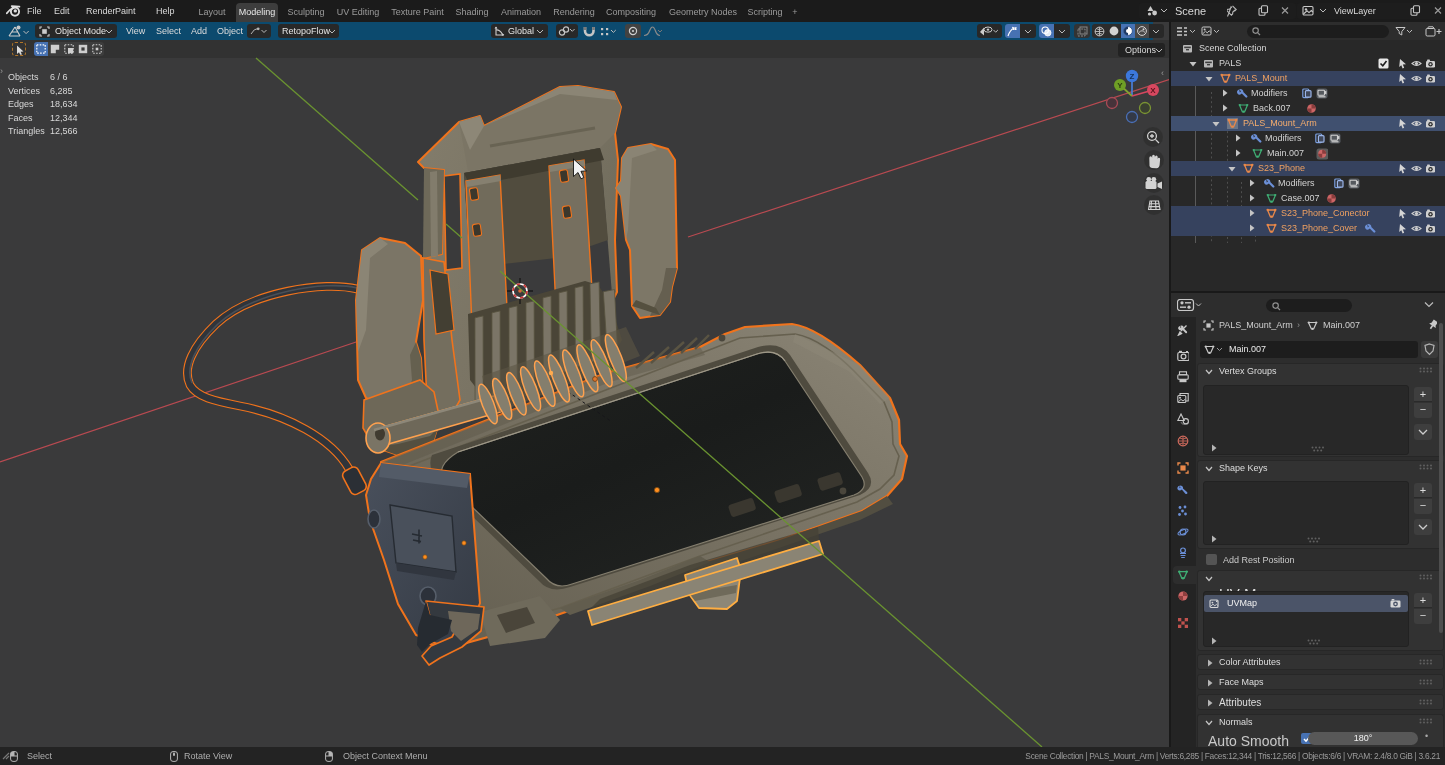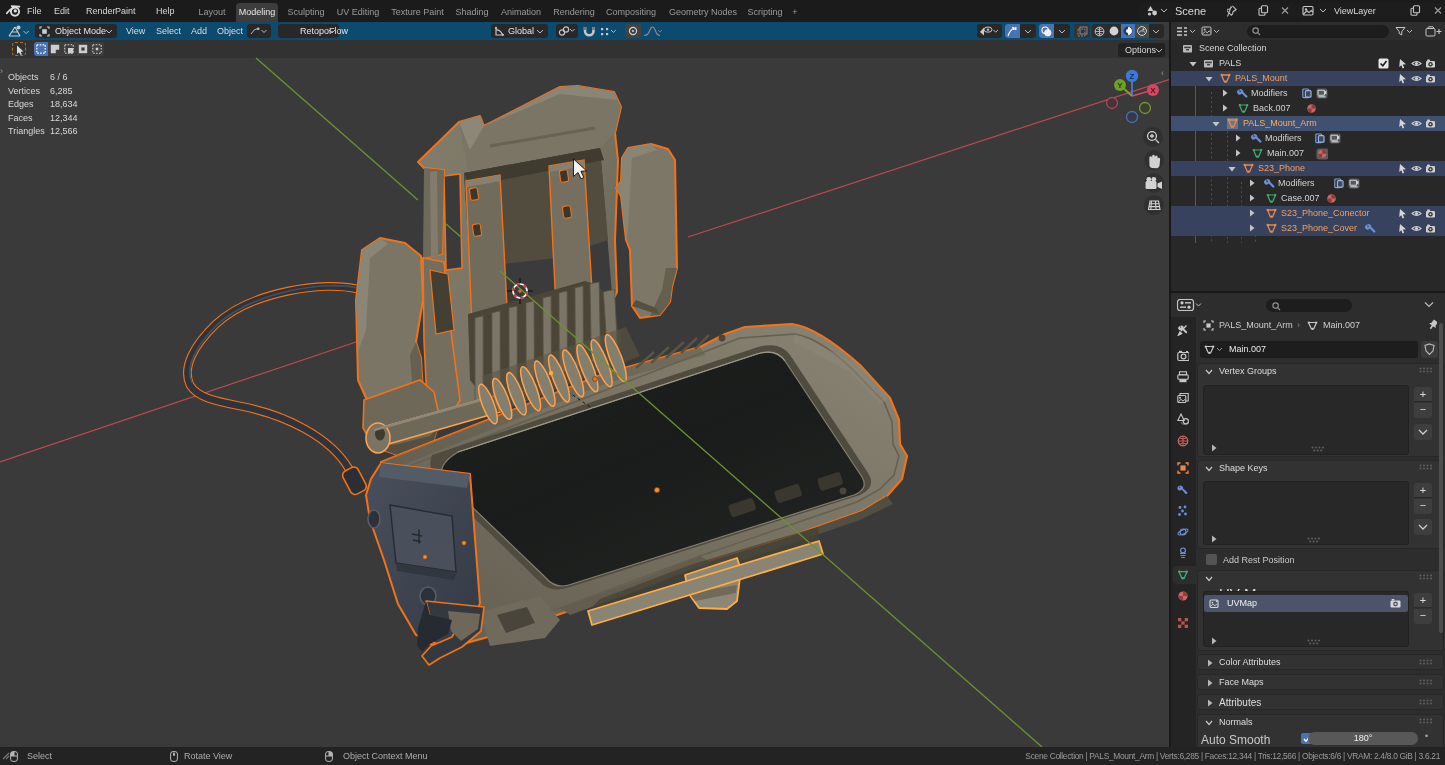--- a/index.html
+++ b/index.html
@@ -97,21 +97,21 @@
     <div class="mtext" style="left:191px">Add</div>
     <div class="mtext" style="left:217px">Object</div>
     <div class="ddbtn" style="left:247px;top:2px;width:24px;height:14px">
       <svg class="abs" style="left:3px;top:3px" width="18" height="9" viewBox="0 0 18 9">
         <path d="M1,7 Q4,1.5 8,1.5" stroke="#b5b5b5" fill="none"></path>
           <circle cx="8.2" cy="1.8" r="1.4" fill="#b5b5b5"></circle>
         <path d="M11.5,3 l2.5,2.5 l2.5,-2.5" stroke="#bbb" fill="none"></path>
       </svg>
     </div>
     <div class="ddbtn" style="left:278px;top:2px;width:61px;height:14px">
-      <span class="abs" style="left:22px;top:1px;line-height:12px;color:#e4e4e4">RetopoFlow</span>
+      <span class="abs" style="left:4px;top:1px;line-height:12px;color:#e4e4e4">RetopoFlow</span>
       <svg class="abs" style="left:50px;top:5px" width="8" height="6" viewBox="0 0 8 6">
           <path d="M1,1 l3,3 l3,-3" stroke="#bbb" fill="none"></path>
         </svg>
     </div>
     <div class="ddbtn" style="left:491px;top:2px;width:57px;height:14px">
       <svg class="abs" style="left:3px;top:2px" width="11" height="11" viewBox="0 0 11 11">
         <path d="M2,1 L2,9 L10,9" stroke="#ccc" fill="none" stroke-width="1.1"></path>
           <path d="M2,4 C4,3.4 7,5 8.6,8.6" stroke="#ccc" fill="none" stroke-width="1.1"></path>
         <path d="M0.5,2.5 L2,0.5 L3.5,2.5 M8,7.2 L10.3,8.8 L7.8,9.9" fill="#ccc" stroke="none"></path>
       </svg>
@@ -1105,21 +1105,21 @@
           <circle cx="1.5" cy="1.5" r="1"></circle>
           <circle cx="5" cy="1.5" r="1"></circle>
           <circle cx="8.5" cy="1.5" r="1"></circle>
           <circle cx="12" cy="1.5" r="1"></circle>
           <circle cx="1.5" cy="4.5" r="1"></circle>
           <circle cx="5" cy="4.5" r="1"></circle>
           <circle cx="8.5" cy="4.5" r="1"></circle>
           <circle cx="12" cy="4.5" r="1"></circle>
         </g>
       </svg>
-    <div class="abs" style="left:30px;top:440px;width:95px;height:12px;font-size:12px;color:#c9c9c9;text-align:left">Auto Smooth</div>
+    <div class="abs" style="left:30px;top:440px;width:95px;height:12px;font-size:14px;color:#c9c9c9;text-align:center">Auto Smooth</div>
     <div class="abs" style="left:130px;top:440px;width:11px;height:11px;background:#4772b3;border-radius:2px"></div>
     <svg class="abs" style="left:132px;top:442px" width="8" height="8" viewBox="0 0 8 8">
         <path d="M1,4 L3,6.2 L7,1.5" stroke="#fff" stroke-width="1.5" fill="none"></path>
       </svg>
     <div class="abs" style="left:137px;top:439px;width:110px;height:13px;background:#585858;border-radius:7px;font-size:9px;color:#f2f2f2;text-align:center;line-height:13px">180°</div>
     <div class="abs" style="left:254px;top:438px;font-size:9px;color:#aaa">•</div>
     <div class="abs" style="left:268px;top:30px;width:4px;height:310px;background:#4e4e4e;border-radius:2px"></div>
     </div>
 </div>
 

